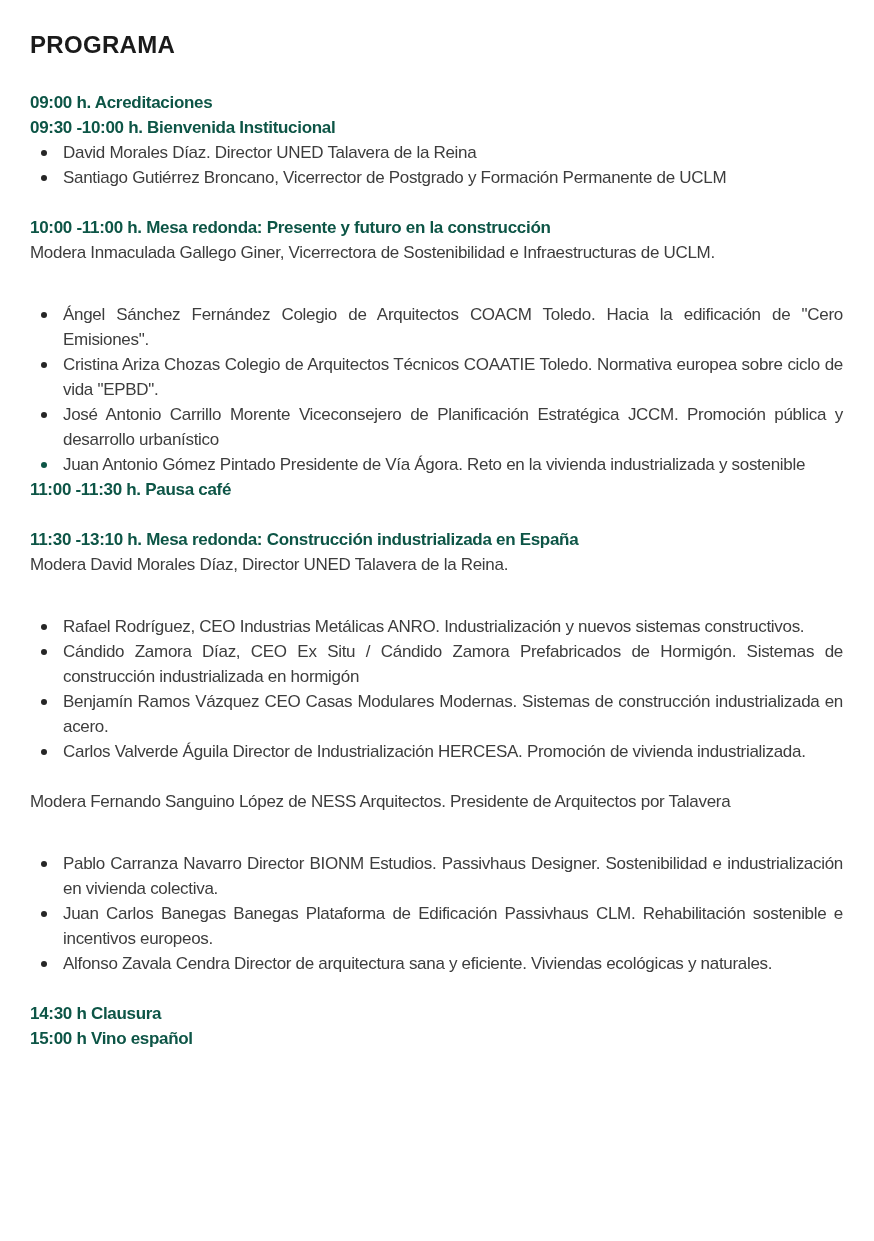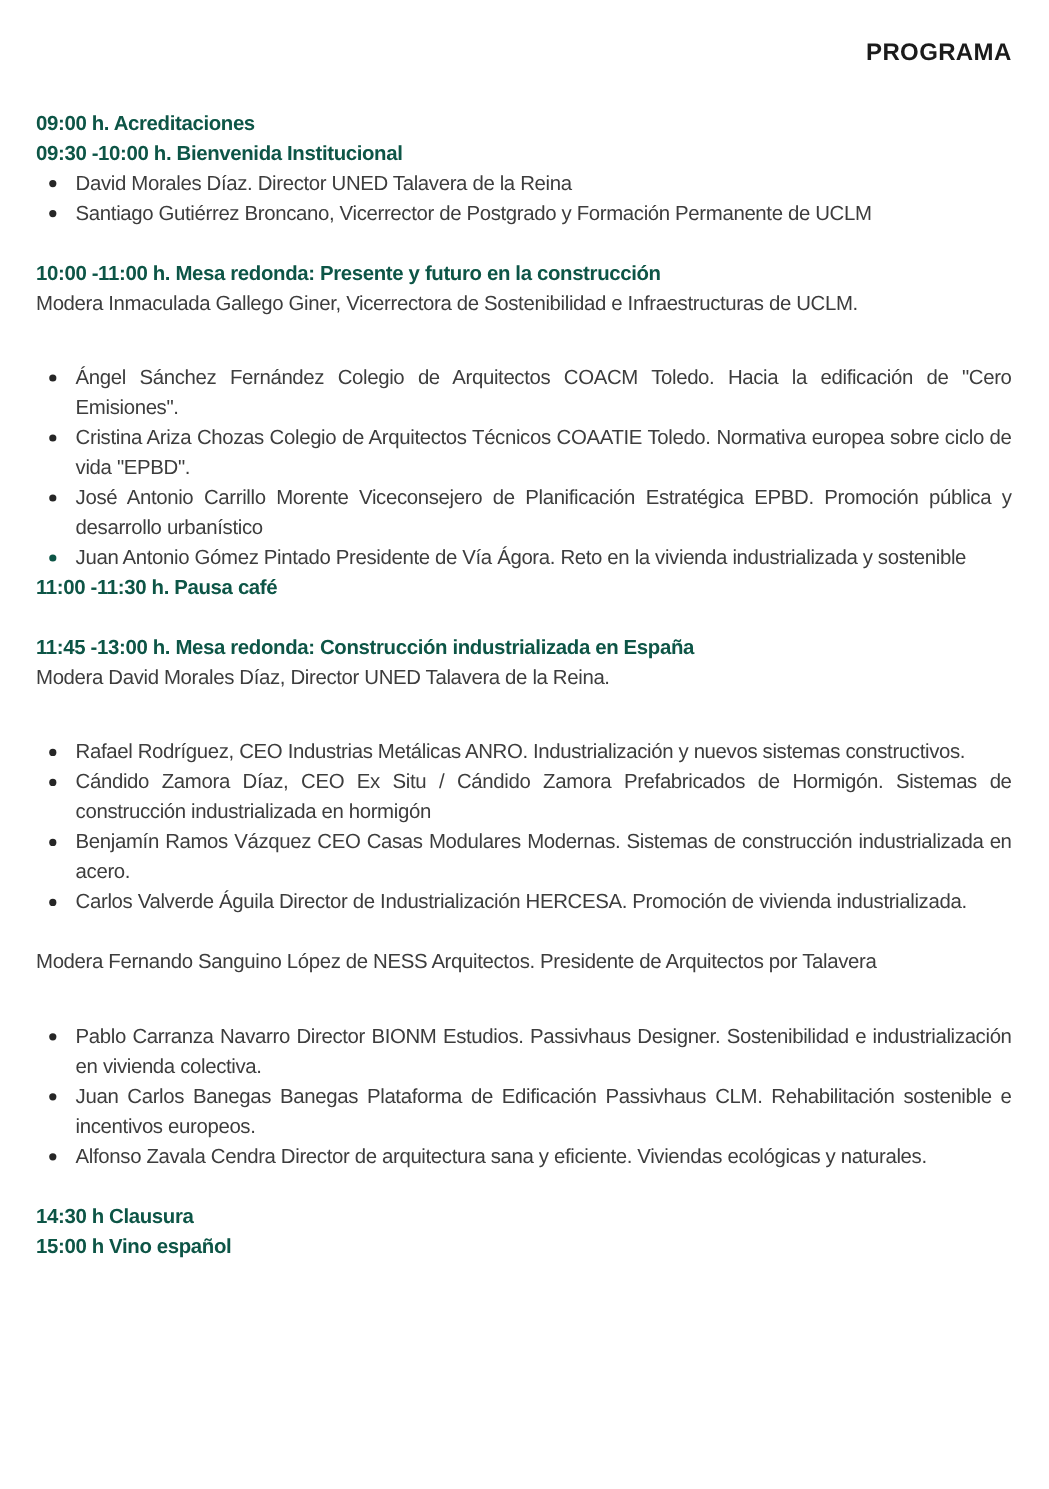--- a/index.html
+++ b/index.html
@@ -13,22 +13,22 @@
   body{
     width:874px; height:1241px;
     font-family:"Liberation Sans", sans-serif;
     font-size:17px; line-height:25px;
     letter-spacing:-0.3px;
     color:var(--body);
     overflow:hidden;
   }
   .page{ padding:30px 31px 0 30px; }
   h1.title{
-    text-align:right;
-    font-size:20px; line-height:29px;
+    text-align:left;
+    font-size:24px; line-height:29px;
     font-weight:bold;
     color:var(--title);
     letter-spacing:0.3px;
     margin:0 0 31px 0;
   }
   .sec{ margin-top:25px; }
   .sec-opening{ margin-top:16px; }
   .hline{
     color:var(--green);
     font-weight:bold;
@@ -68,28 +68,28 @@
       <li>Santiago Gutiérrez Broncano, Vicerrector de Postgrado y Formación Permanente de UCLM</li>
     </ul>
   </section>
 
   <section class="sec">
     <p class="hline">10:00 -11:00 h. Mesa redonda: Presente y futuro en la construcción</p>
     <p class="modera">Modera Inmaculada Gallego Giner, Vicerrectora de Sostenibilidad e Infraestructuras de UCLM.</p>
     <ul class="bullets justify gap-top">
       <li>Ángel Sánchez Fernández Colegio de Arquitectos COACM Toledo. Hacia la edificación de "Cero Emisiones".</li>
       <li>Cristina Ariza Chozas Colegio de Arquitectos Técnicos COAATIE Toledo. Normativa europea sobre ciclo de vida "EPBD".</li>
-      <li>José Antonio Carrillo Morente Viceconsejero de Planificación Estratégica EPBD. Promoción pública y desarrollo urbanístico</li>
+      <li>José Antonio Carrillo Morente Viceconsejero de Planificación Estratégica JCCM. Promoción pública y desarrollo urbanístico</li>
       <li class="marker-green">Juan Antonio Gómez Pintado Presidente de Vía Ágora. Reto en la vivienda industrializada y sostenible</li>
     </ul>
     <p class="hline">11:00 -11:30 h. Pausa café</p>
   </section>
 
   <section class="sec">
-    <p class="hline">11:45 -13:00 h. Mesa redonda: Construcción industrializada en España</p>
+    <p class="hline">11:30 -13:10 h. Mesa redonda: Construcción industrializada en España</p>
     <p class="modera">Modera David Morales Díaz, Director UNED Talavera de la Reina.</p>
     <ul class="bullets justify gap-top">
       <li>Rafael Rodríguez, CEO Industrias Metálicas ANRO. Industrialización y nuevos sistemas constructivos.</li>
       <li>Cándido Zamora Díaz, CEO Ex Situ / Cándido Zamora Prefabricados de Hormigón. Sistemas de construcción industrializada en hormigón</li>
       <li>Benjamín Ramos Vázquez CEO Casas Modulares Modernas.  Sistemas de construcción industrializada en acero.</li>
       <li>Carlos Valverde Águila Director de Industrialización HERCESA. Promoción de vivienda industrializada.</li>
     </ul>
   </section>
 
   <section class="sec">

